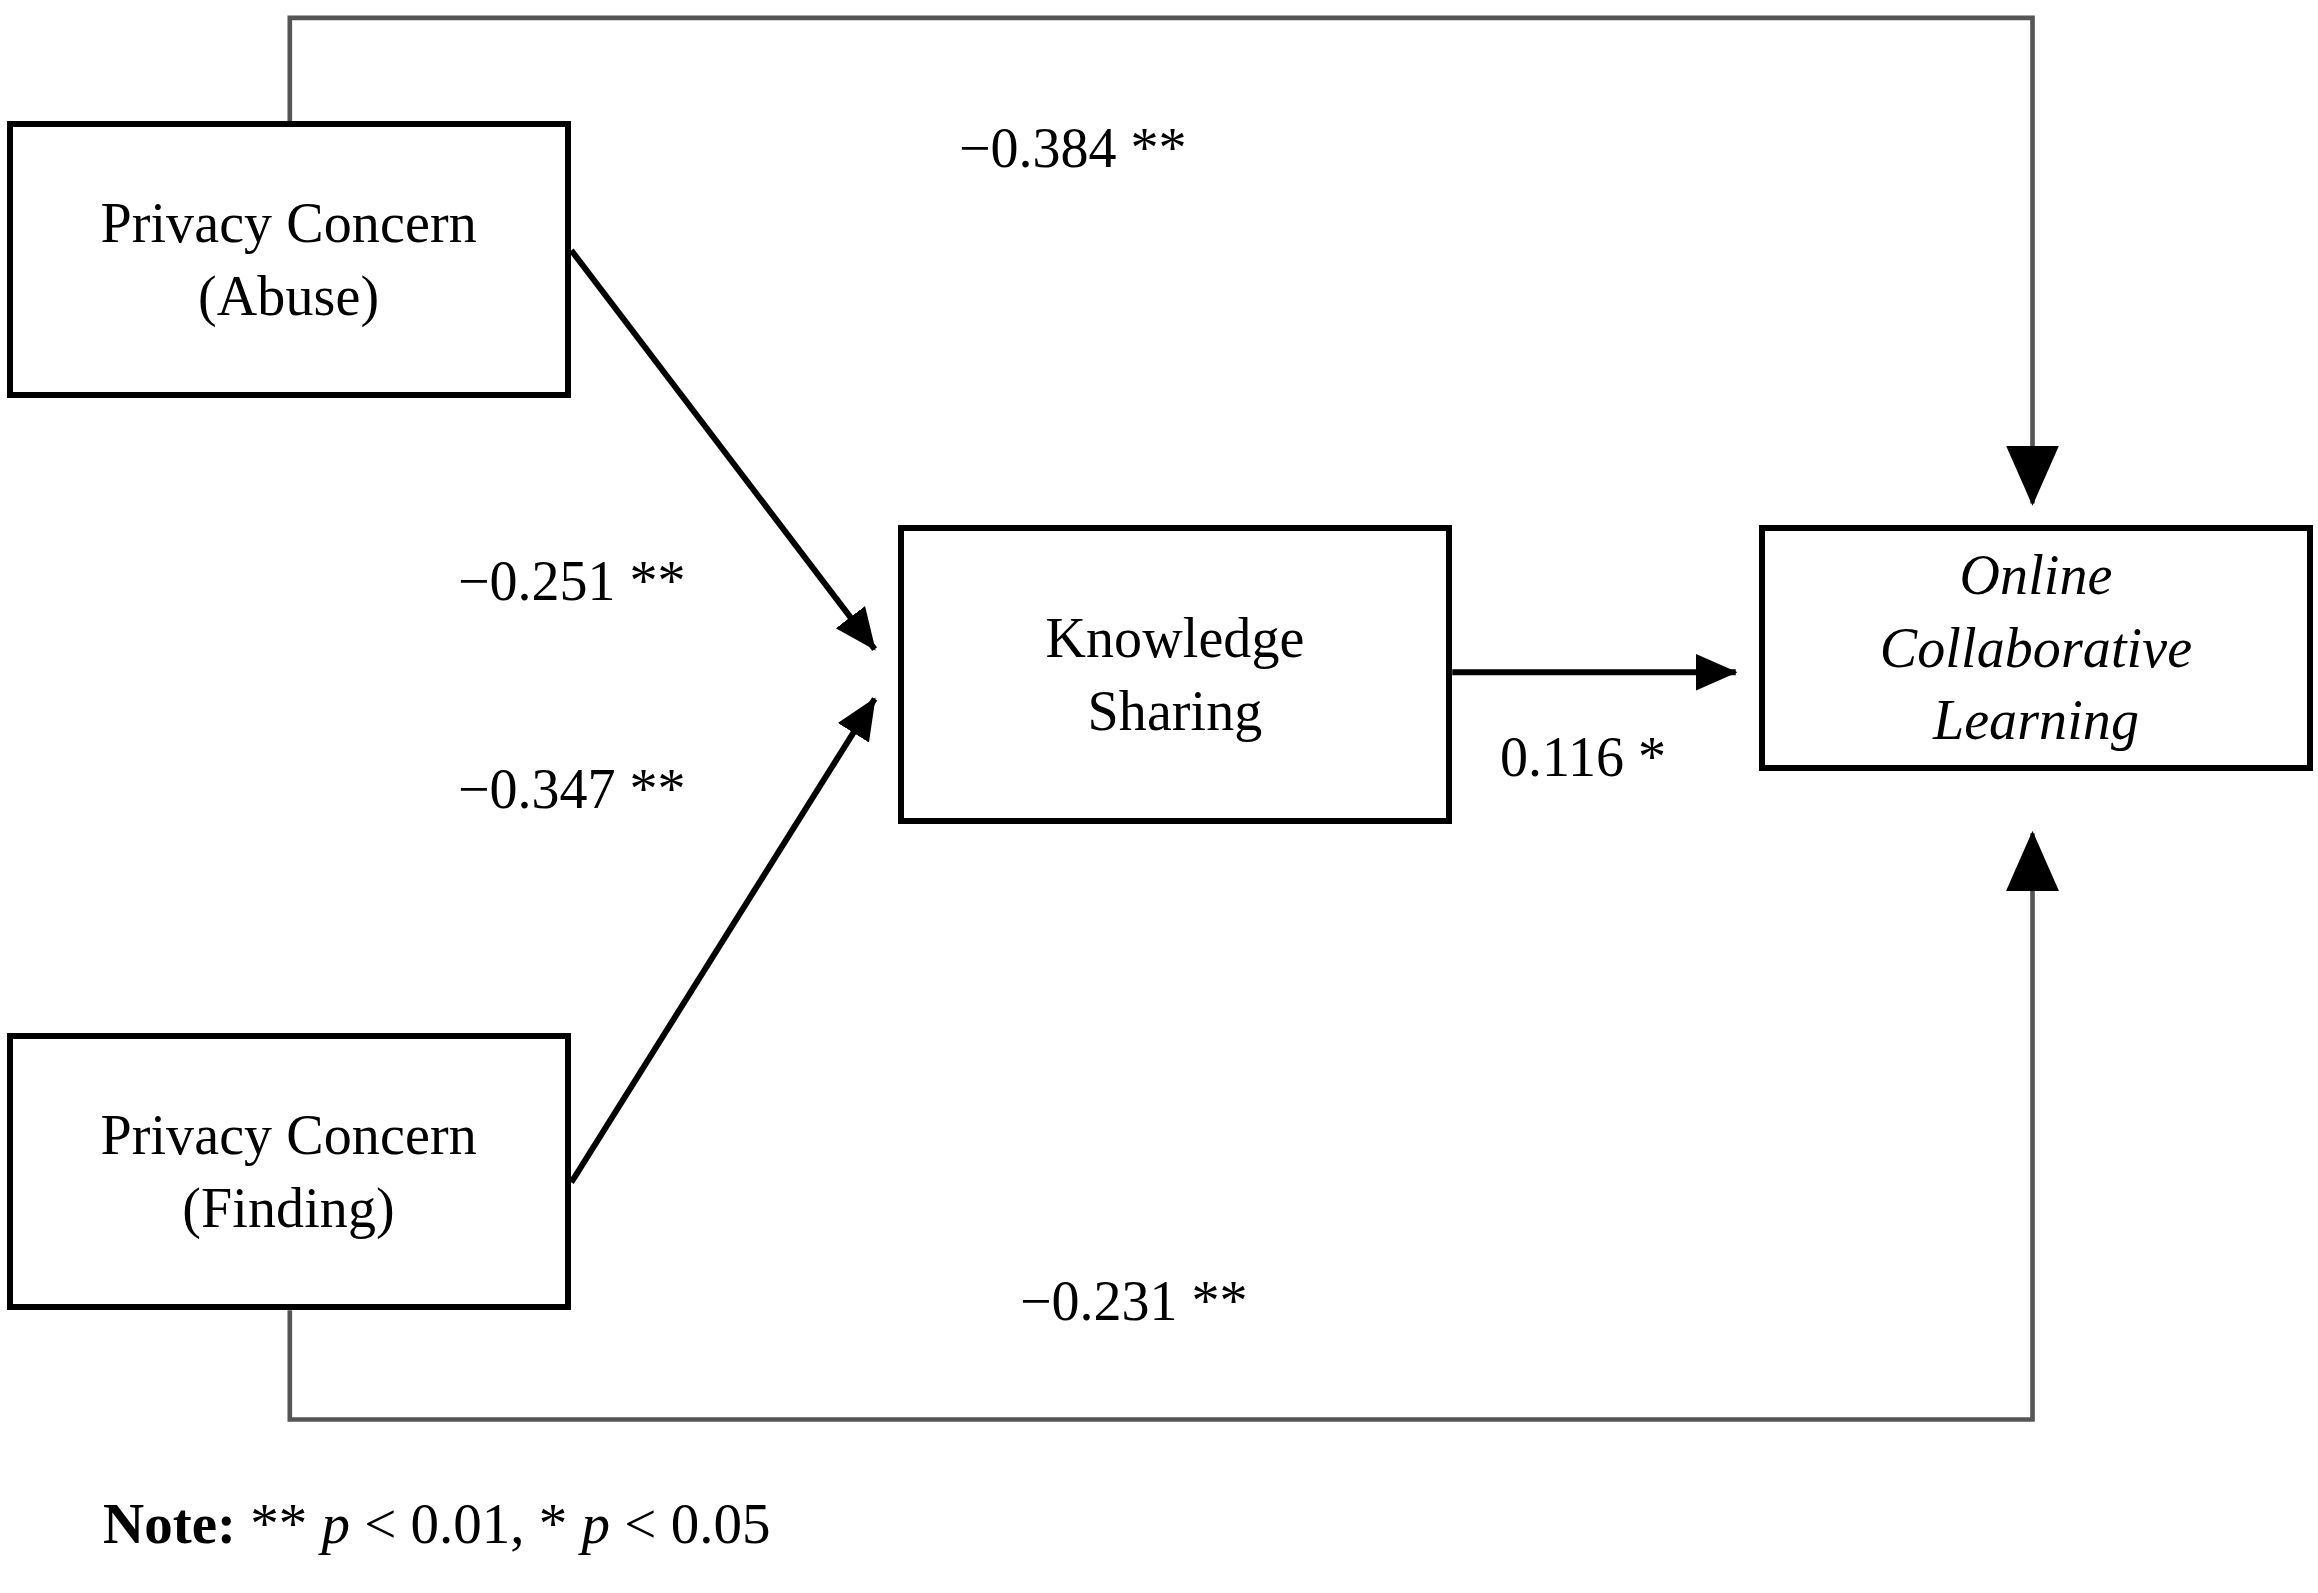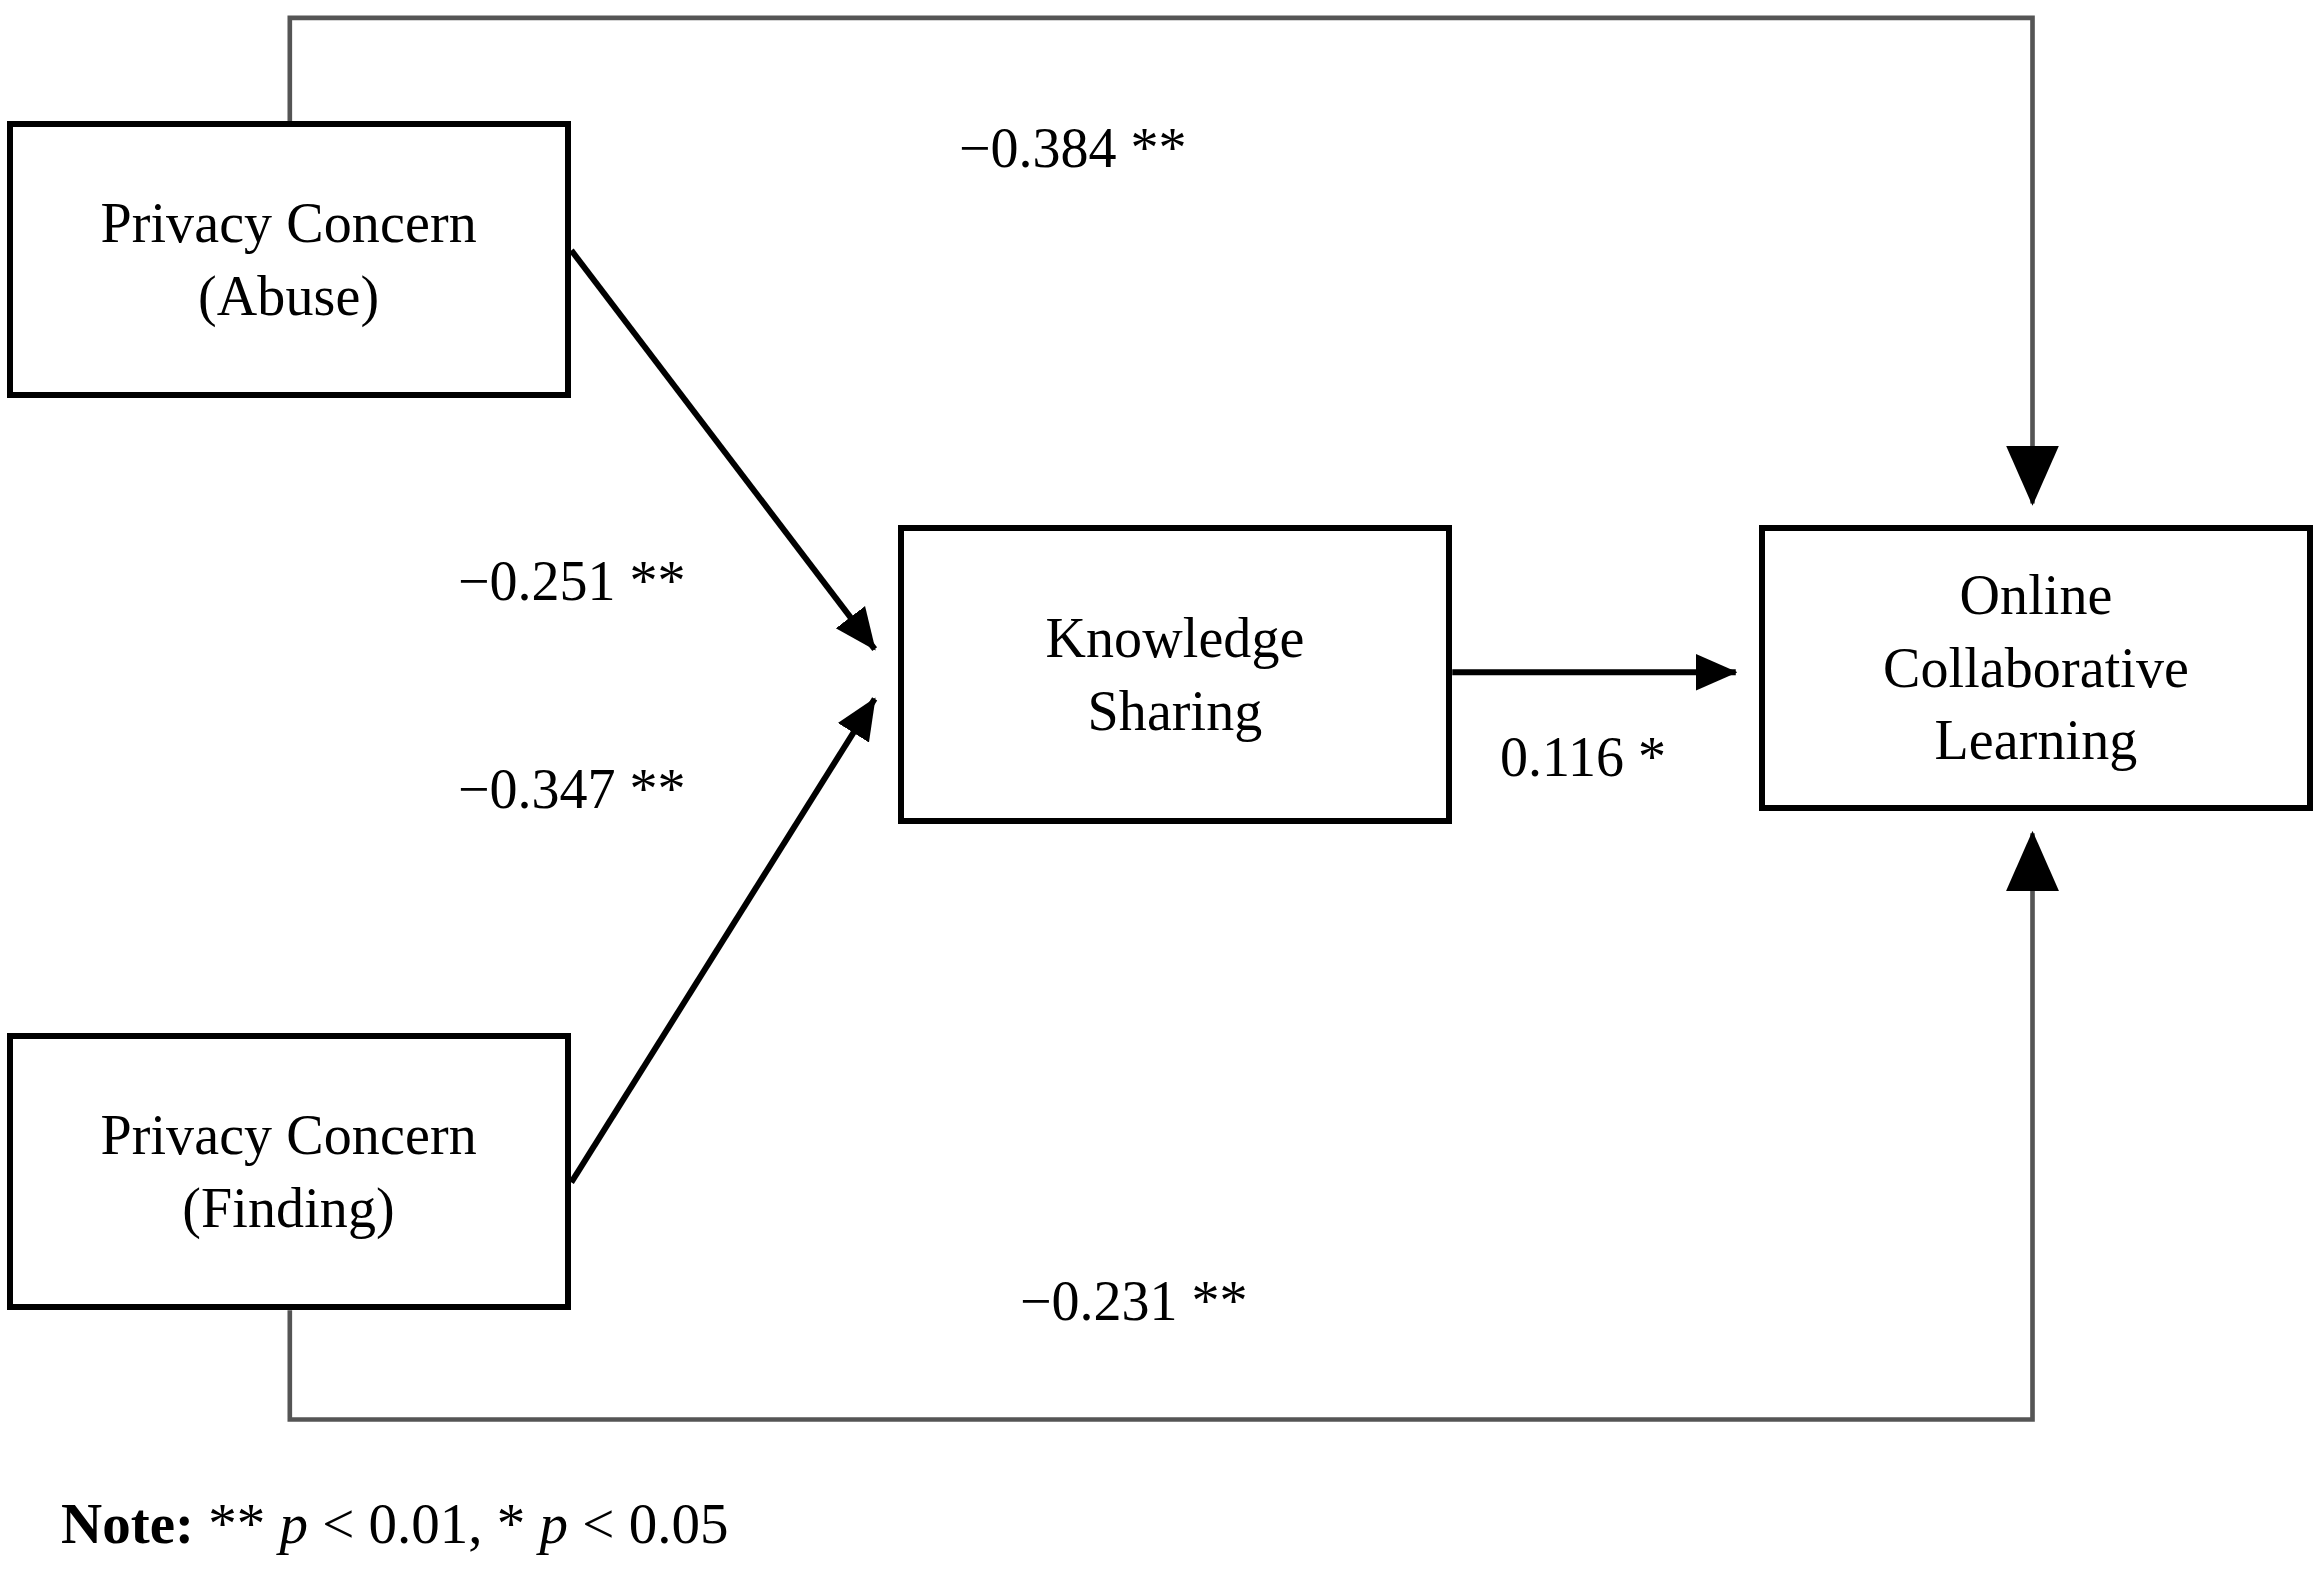--- a/index.html
+++ b/index.html
@@ -51,21 +51,21 @@
     line-height: 1.1;
     white-space: nowrap;
     background: transparent;
   }
   .note {
     position: absolute;
     font-size: 57px;
     line-height: 1.1;
     white-space: nowrap;
   }
-  .note b { font-weight: bold; }
+  .note b { font-weight: bold; margin-left: 42px; }
   .note i { font-style: italic; }
 </style>
 </head>
 <body>
 
 <div id="page">
 
   <svg id="diagram-svg" viewBox="0 0 3500 2405">
     <defs>
       <marker id="arrowFilled" viewBox="0 0 10 10" refX="9.6" refY="5" markerWidth="7" markerHeight="7" orient="auto-start-reverse" markerUnits="strokeWidth">
@@ -105,21 +105,21 @@
   <div class="node-box" style="left:6.6px; top:1033px; width:564px; height:277px;">
     <span class="line">Privacy Concern</span>
     <span class="line">(Finding)</span>
   </div>
 
   <div class="node-box" style="left:898px; top:525px; width:554px; height:299px;">
     <span class="line">Knowledge</span>
     <span class="line">Sharing</span>
   </div>
 
-  <div class="node-box" style="left:1759px; top:525px; width:554px; height:286px;">
+  <div class="node-box" style="left:1759px; top:525px; width:554px; height:246px;font-style:italic;">
     <span class="line">Online</span>
     <span class="line">Collaborative</span>
     <span class="line">Learning</span>
   </div>
 
   <div class="edge-label" style="left:959px; top:118px;">−0.384 **</div>
 
   <div class="edge-label" style="left:458px; top:551px;">−0.251 **</div>
 
   <div class="edge-label" style="left:458px; top:759px;">−0.347 **</div>

